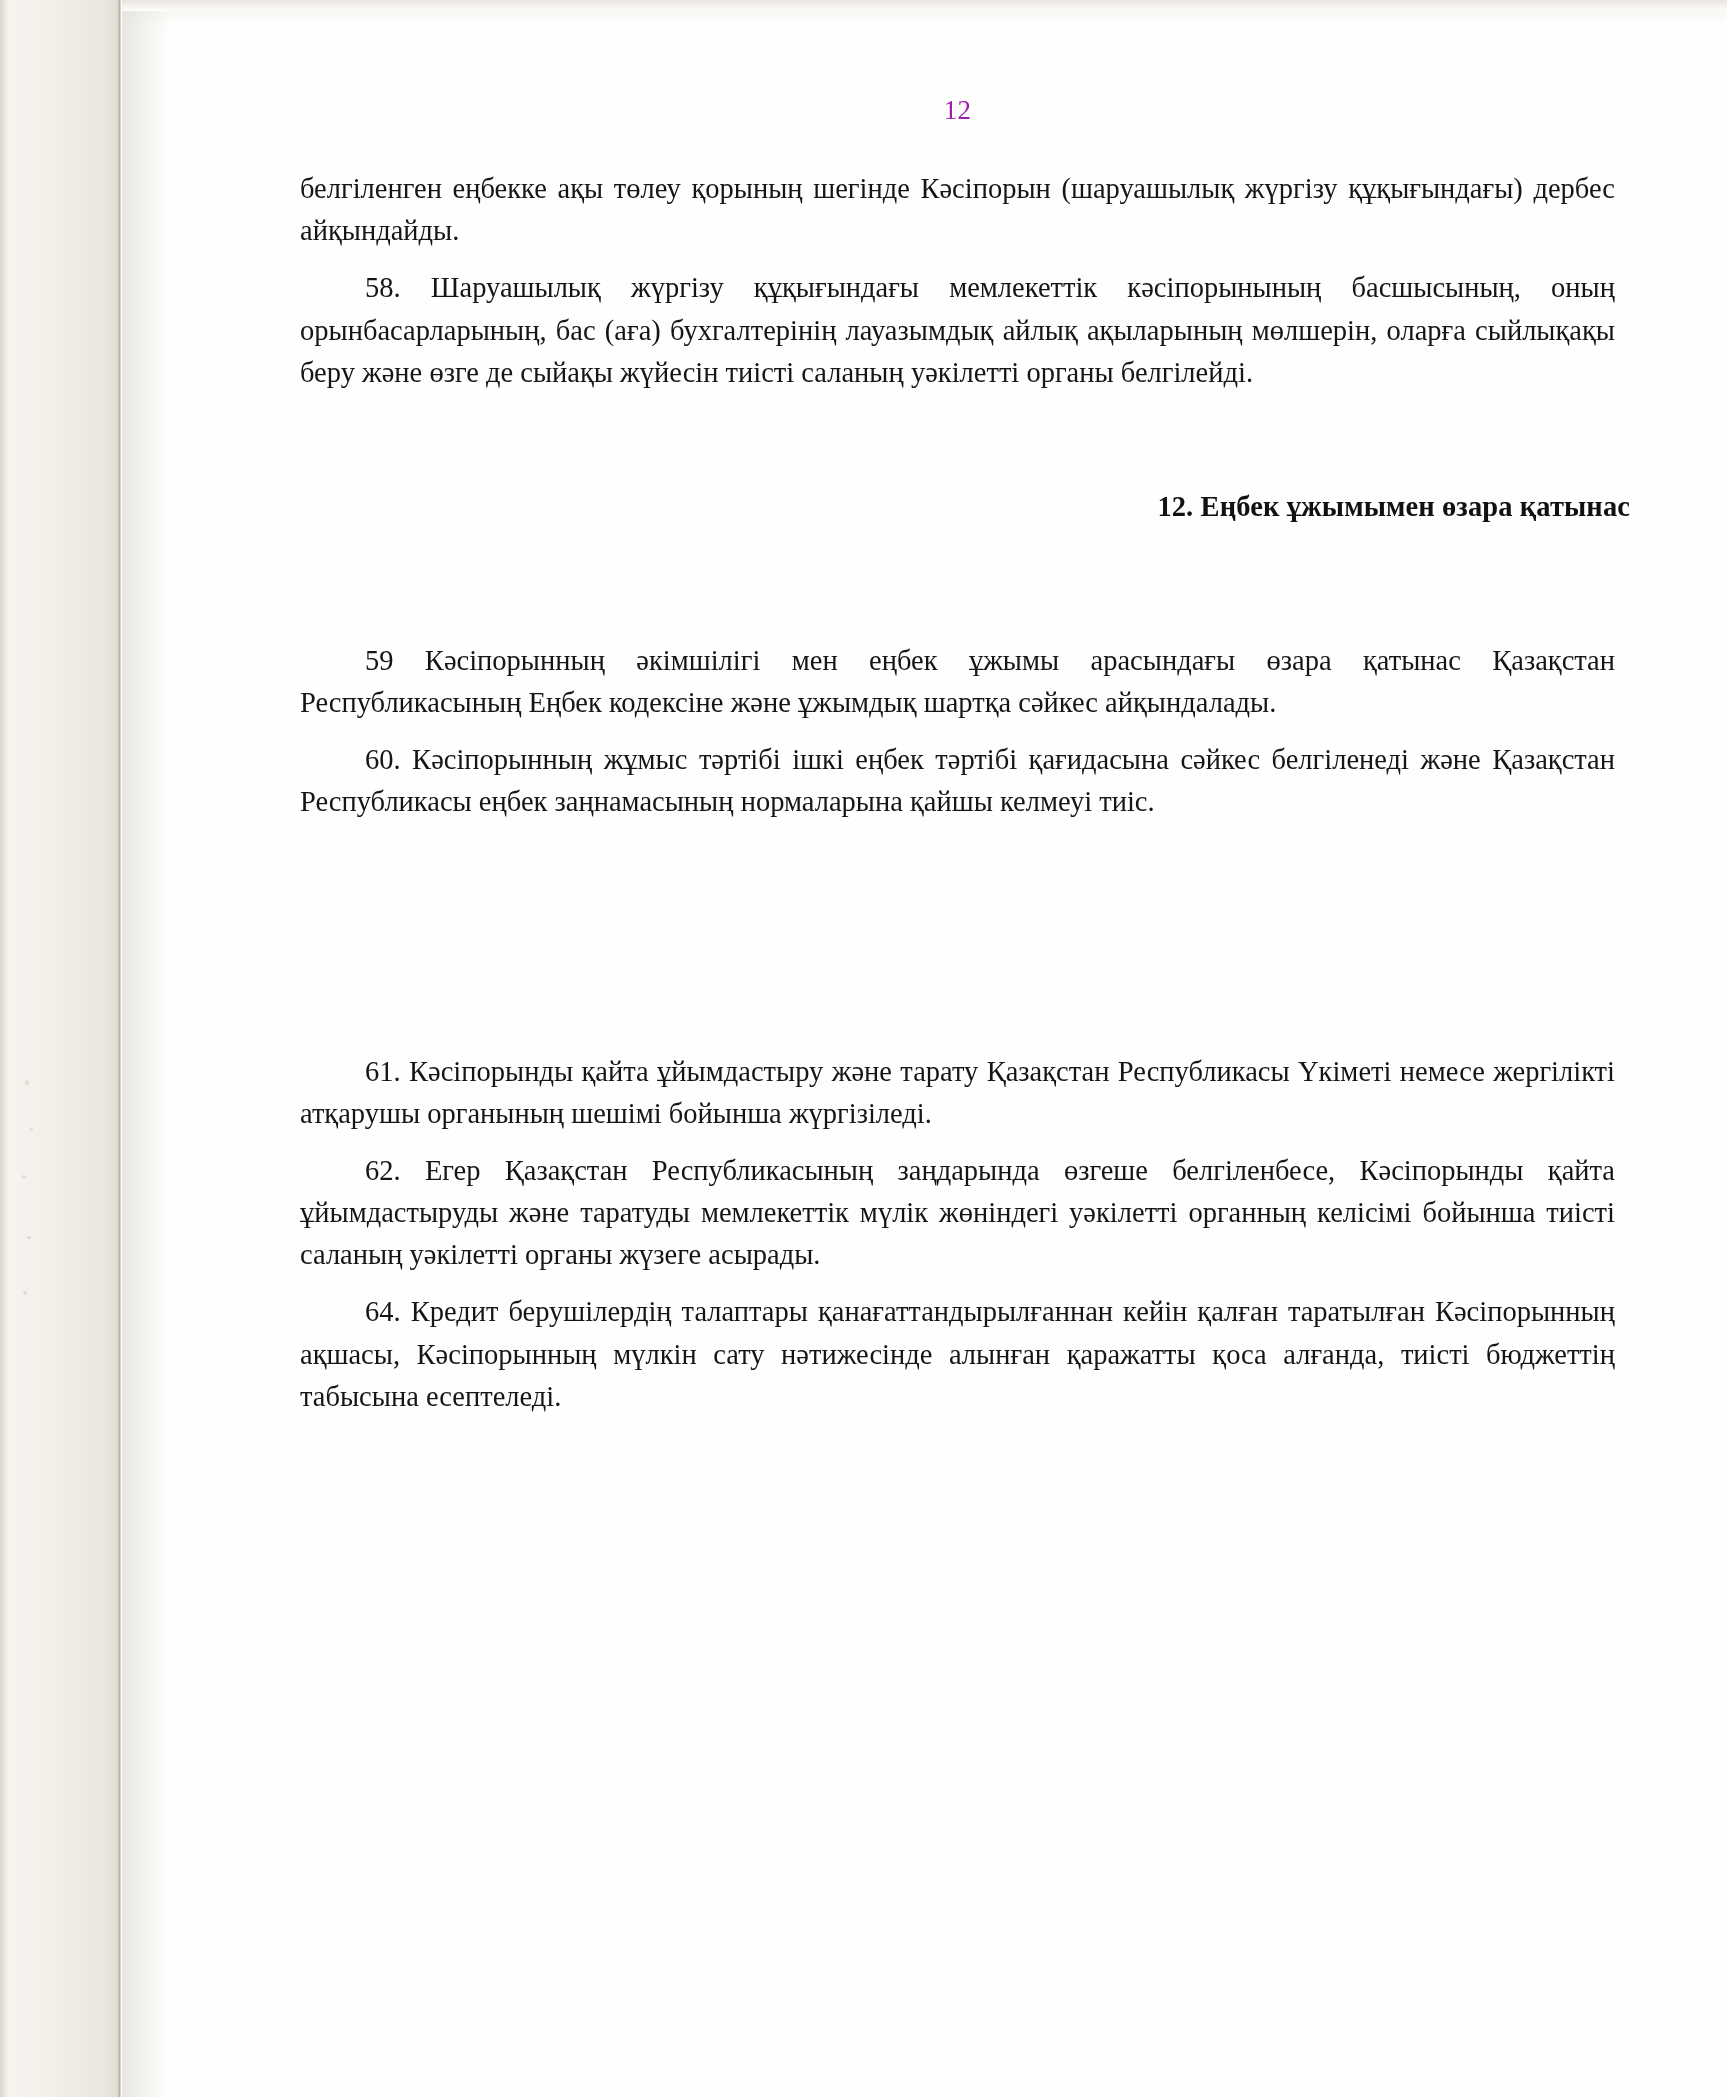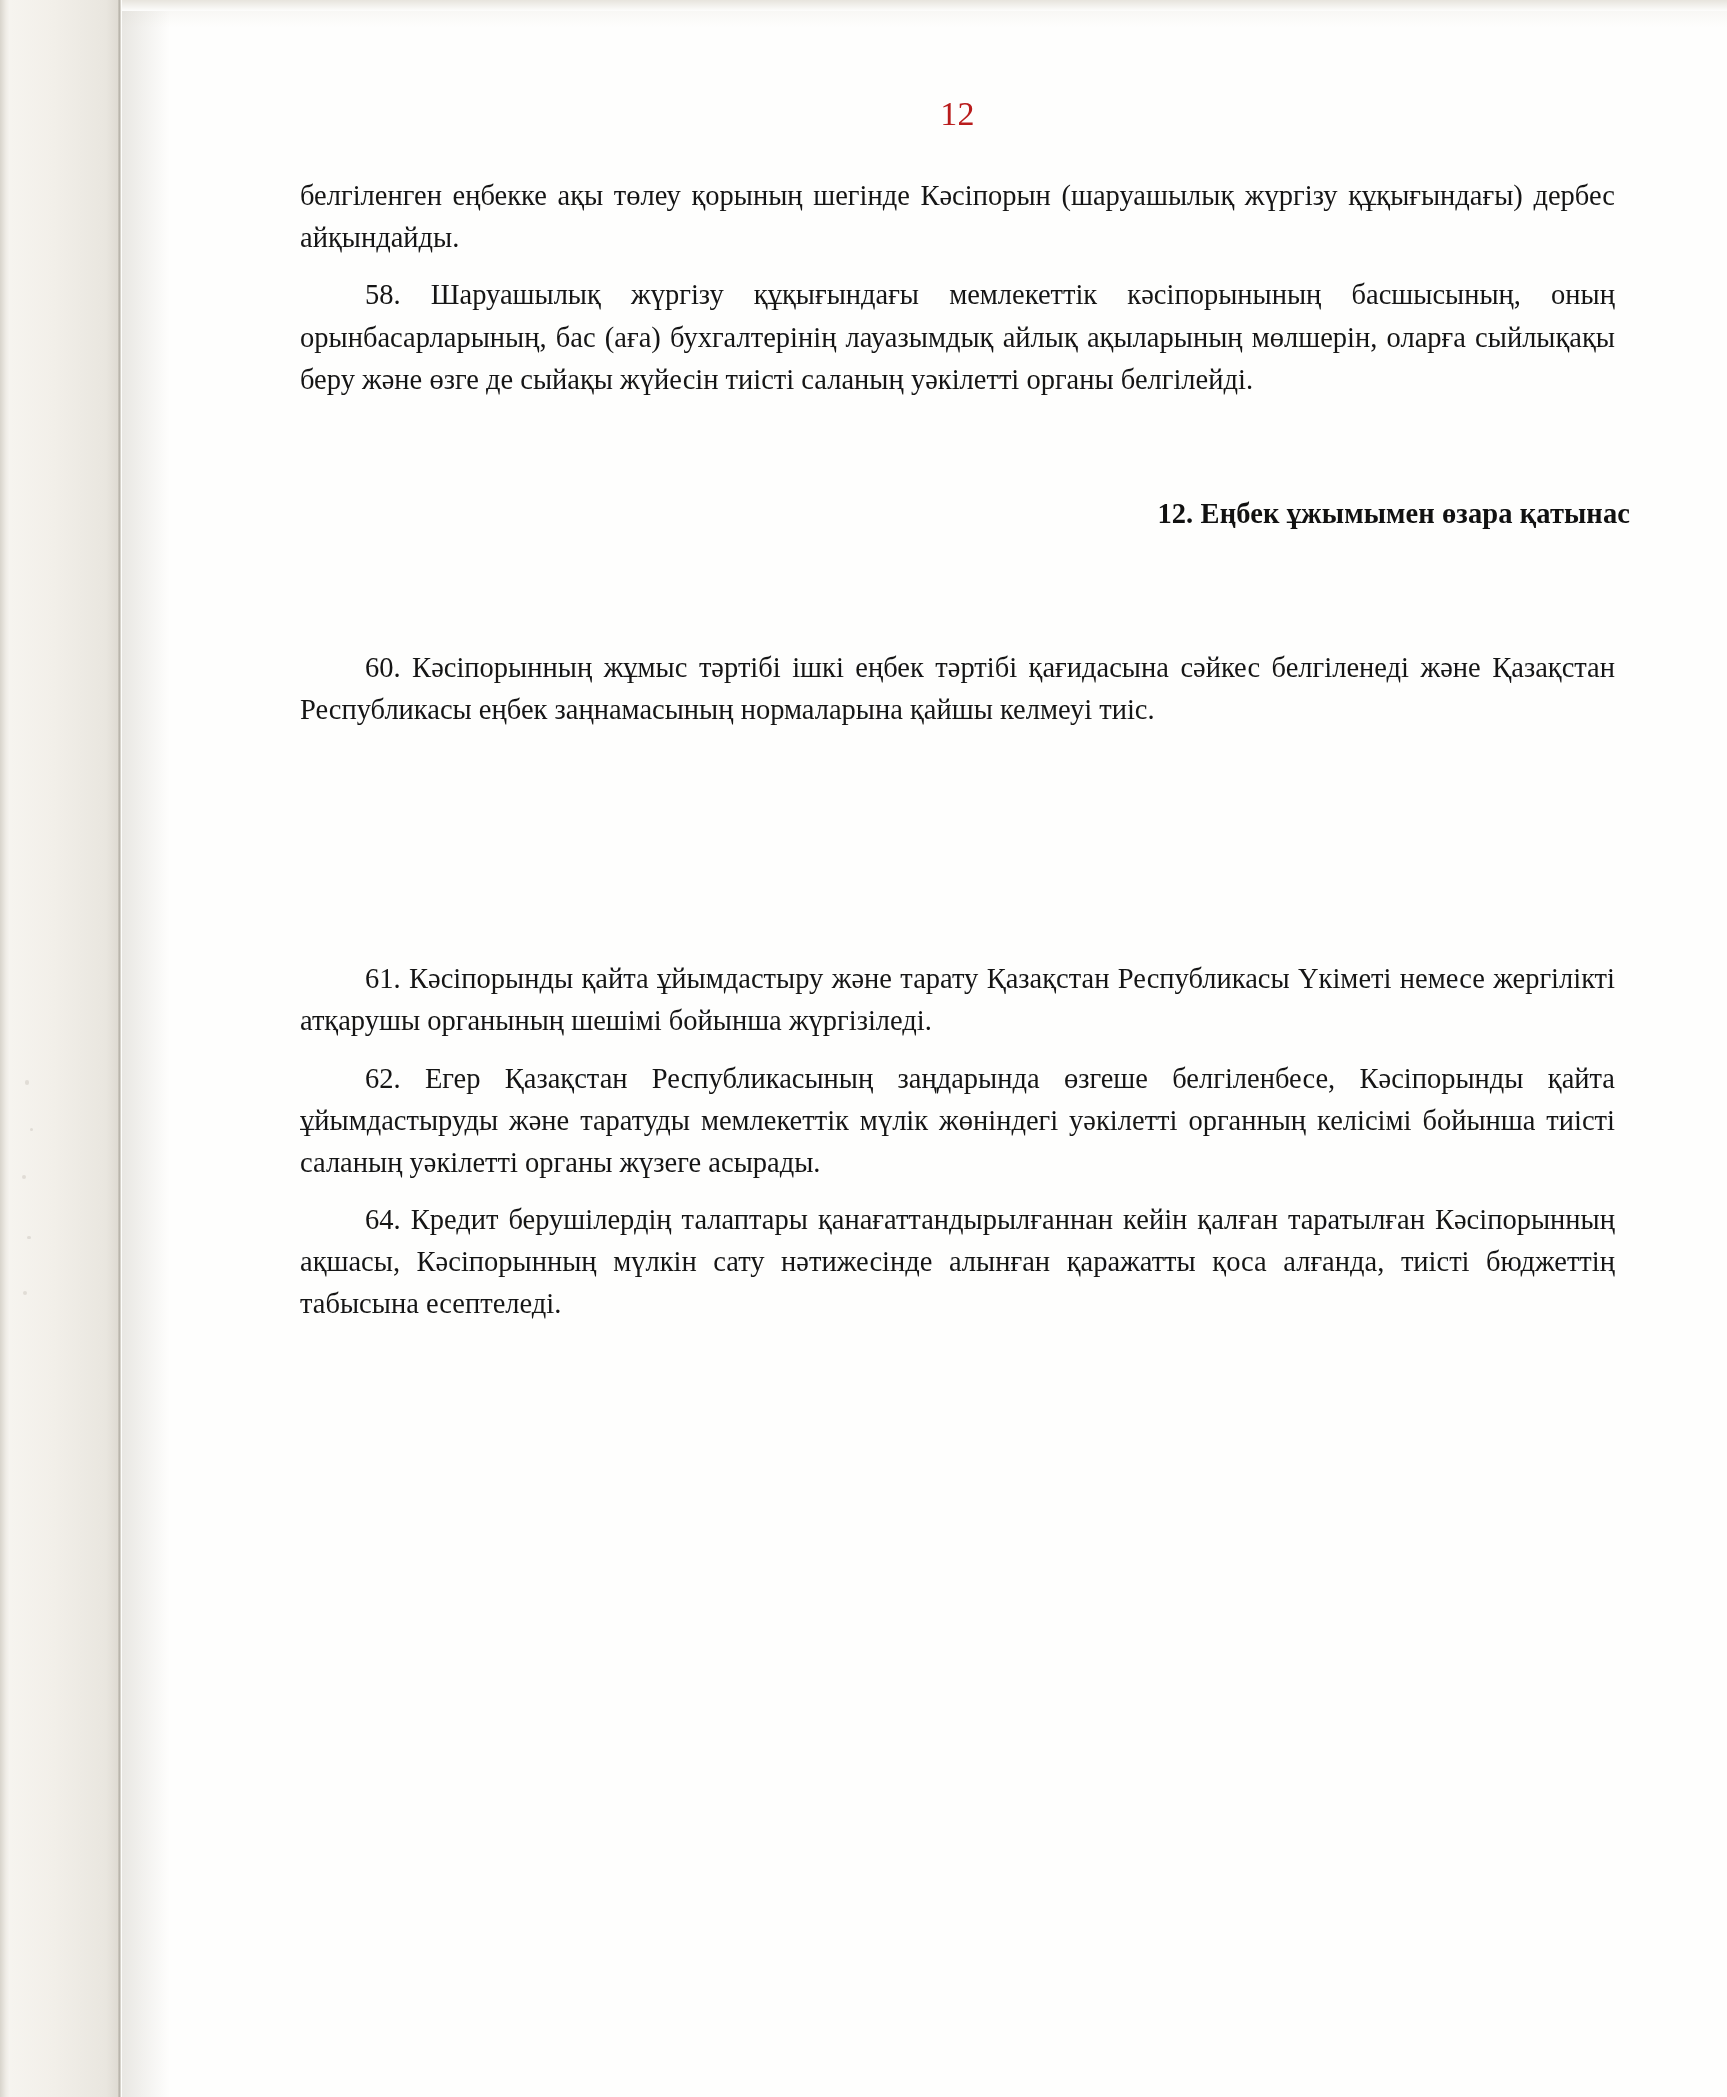--- a/index.html
+++ b/index.html
@@ -81,22 +81,22 @@
 
   
   .content {
     position: absolute;
     left: 285px;
     top: 95px;
     width: 1345px;
   }
   .page-number {
     text-align: center;
-    font-size: 34px;
-    color: #b91c1c;
+    font-size: 27px;
+    color: #a21caf;
     margin: 0 0 42px 0;
     letter-spacing: 0.3px;
   }
   p.para {
     margin: 15px;
     font-size: 28.5px;
     line-height: 1.48;
     color: #151515;
     text-align: justify;
     text-justify: inter-word;
@@ -140,20 +140,21 @@
 
   <div class="page-number">12</div>
 
   <p class="para no-indent">белгіленген еңбекке ақы төлеу қорының шегінде Кәсіпорын (шаруашылық жүргізу құқығындағы) дербес айқындайды.</p>
   <p class="para">58. Шаруашылық жүргізу құқығындағы мемлекеттік кәсіпорынының басшысының, оның орынбасарларының, бас (аға) бухгалтерінің лауазымдық айлық ақыларының мөлшерін, оларға сыйлықақы беру және өзге де сыйақы жүйесін тиісті саланың уәкілетті органы белгілейді.</p>
 
   <div class="sp-1"></div>
   <h2 class="section-title">12. Еңбек ұжымымен өзара қатынас</h2>
   <div class="sp-2"></div>
 
+  <p class="para">59 Кәсіпорынның әкімшілігі мен еңбек ұжымы арасындағы өзара қатынас Қазақстан Республикасының Еңбек кодексіне және ұжымдық шартқа сәйкес айқындалады.</p>
   <p class="para">60. Кәсіпорынның жұмыс тәртібі ішкі еңбек тәртібі қағидасына сәйкес белгіленеді және Қазақстан Республикасы еңбек заңнамасының нормаларына қайшы келмеуі тиіс.</p>
 
   <div class="sp-3"></div>
   <div class="sp-4"></div>
 
   <p class="para">61. Кәсіпорынды қайта ұйымдастыру және тарату Қазақстан Республикасы Үкіметі немесе жергілікті атқарушы органының шешімі бойынша жүргізіледі.</p>
   <p class="para">62. Егер Қазақстан Республикасының заңдарында өзгеше белгіленбесе, Кәсіпорынды қайта ұйымдастыруды және таратуды мемлекеттік мүлік жөніндегі уәкілетті органның келісімі бойынша тиісті саланың уәкілетті органы жүзеге асырады.</p>
   <p class="para">64. Кредит берушілердің талаптары қанағаттандырылғаннан кейін қалған таратылған Кәсіпорынның ақшасы, Кәсіпорынның мүлкін сату нәтижесінде алынған қаражатты қоса алғанда, тиісті бюджеттің табысына есептеледі.</p>
 
 </div>

